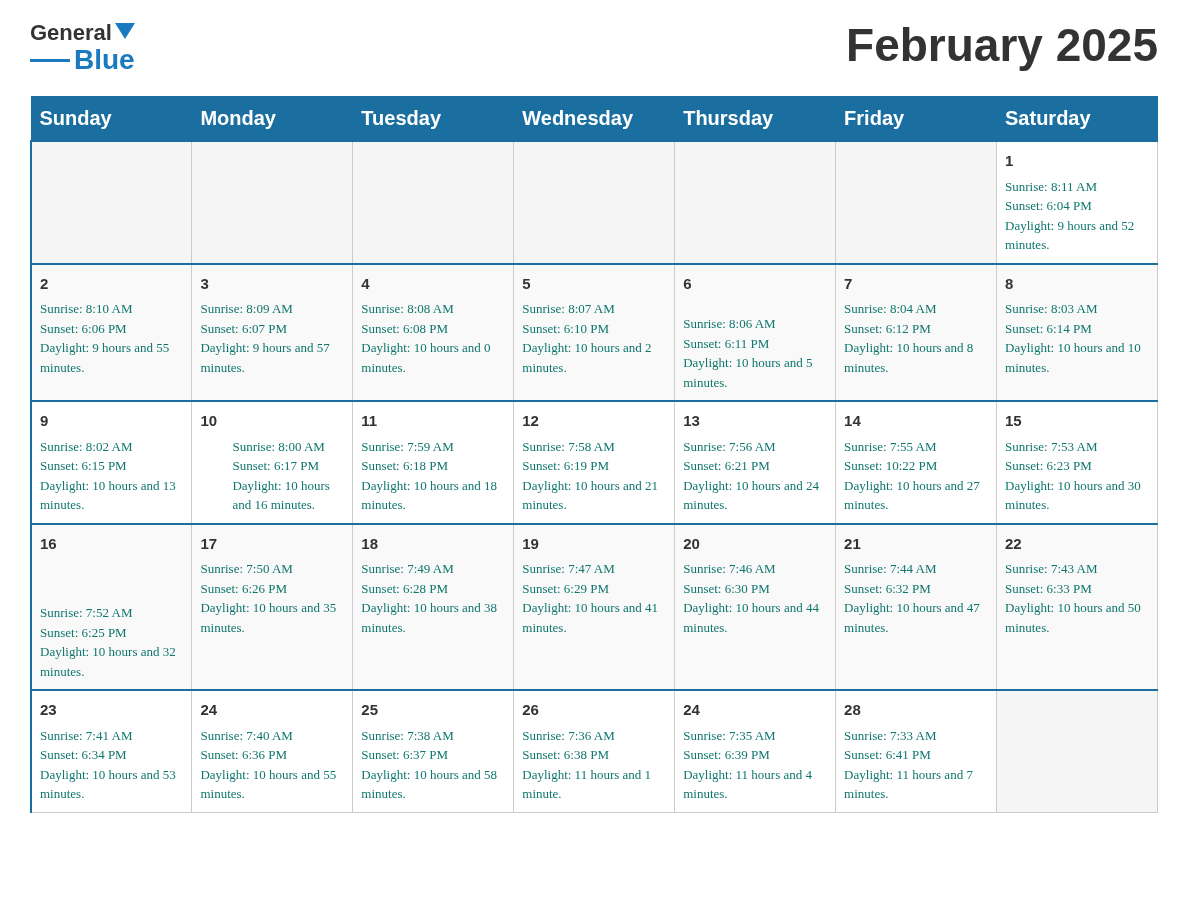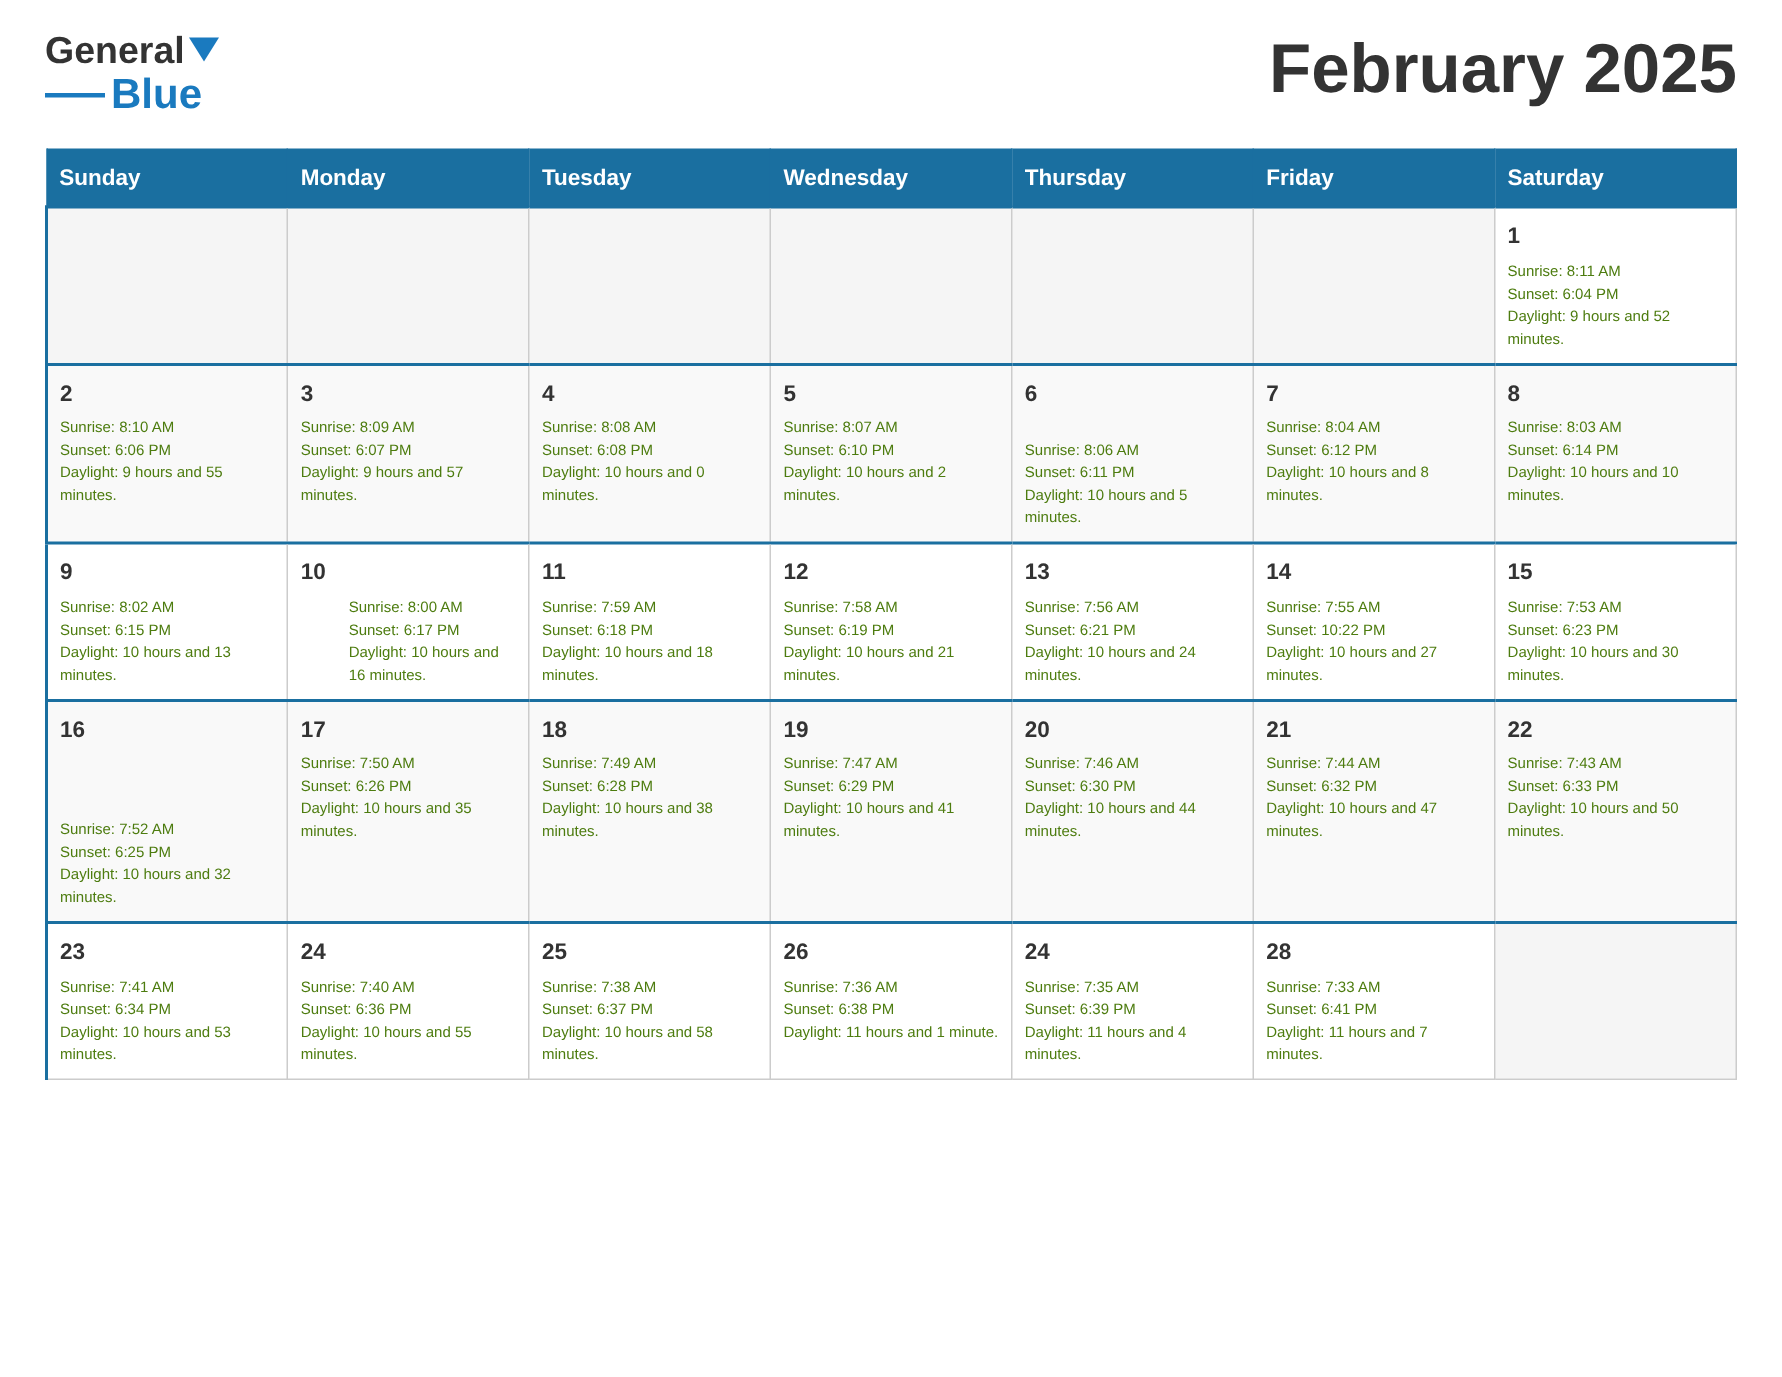--- a/index.html
+++ b/index.html
@@ -14,21 +14,21 @@
       justify-content: space-between;
       align-items: flex-start;
       margin-bottom: 20px;
     }
     .logo {
       display: flex;
       align-items: center;
       gap: 4px;
     }
     .logo-text-general {
-      font-size: 25px;
+      font-size: 22px;
       font-weight: bold;
       color: #333;
     }
     .logo-blue {
       font-size: 28px;
       font-weight: bold;
       color: #1a7abf;
     }
     .title-section {
       text-align: right;
@@ -44,21 +44,21 @@
       color: #555;
       margin-top: 4px;
     }
     table {
       width: 100%;
       border-collapse: collapse;
     }
     thead tr th {
       background-color: #1a6fa0;
       color: #fff;
-      font-size: 15px;
+      font-size: 20px;
       font-weight: bold;
       padding: 10px 8px;
       text-align: left;
       border: 1px solid #1a6fa0;
     }
     tbody tr td {
       vertical-align: top;
       padding: 8px;
       border: 1px solid #ccc;
       font-size: 13px;
@@ -70,22 +70,23 @@
     tbody tr:nth-child(even) td {
       background: #f9f9f9;
     }
     .day-number {
       font-size: 15px;
       font-weight: bold;
       margin-bottom: 4px;
       display: block;
     }
     .day-info {
-      font-size: 10px;
-      color: #4d7c0f;
+      font-size: 13px;
+      color: #0f766e;
+      font-family: Liberation Serif, serif;
     }
     .empty-cell {
       background: #f5f5f5;
     }
     tr td:first-child {
       border-left: 2px solid #1a6fa0;
     }
     tbody tr td {
       border-top: 2px solid #1a6fa0;
     }

